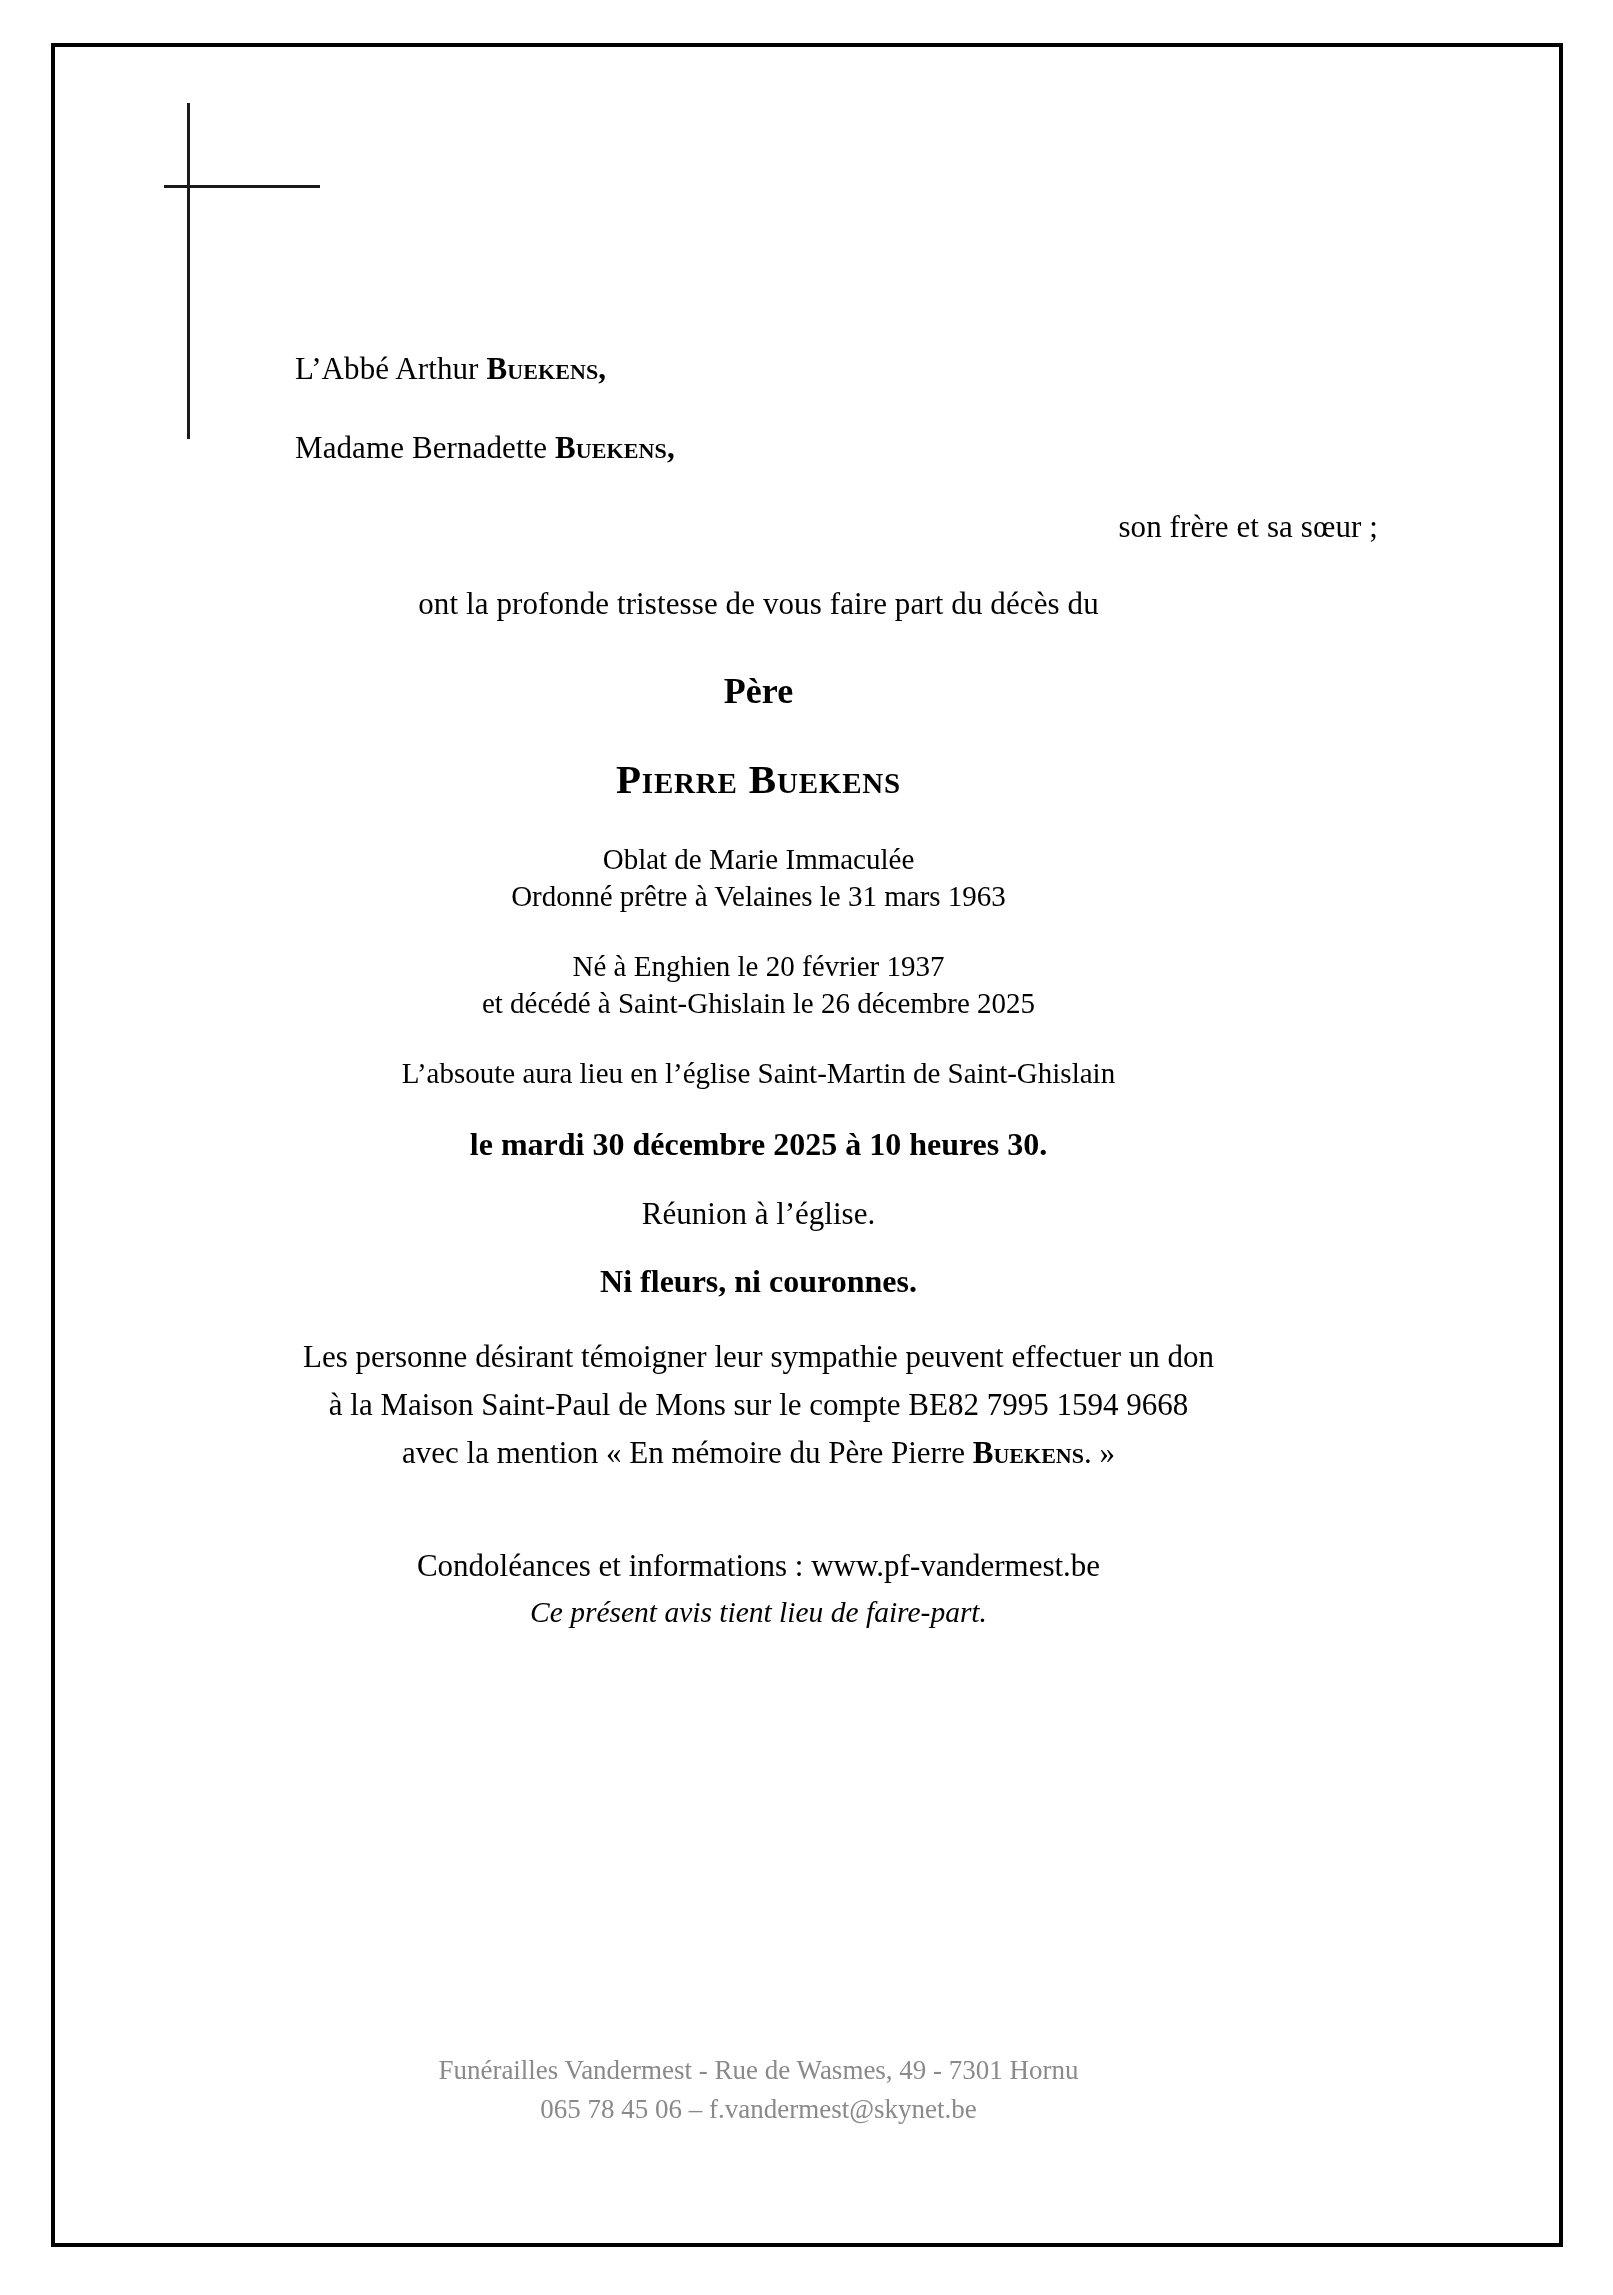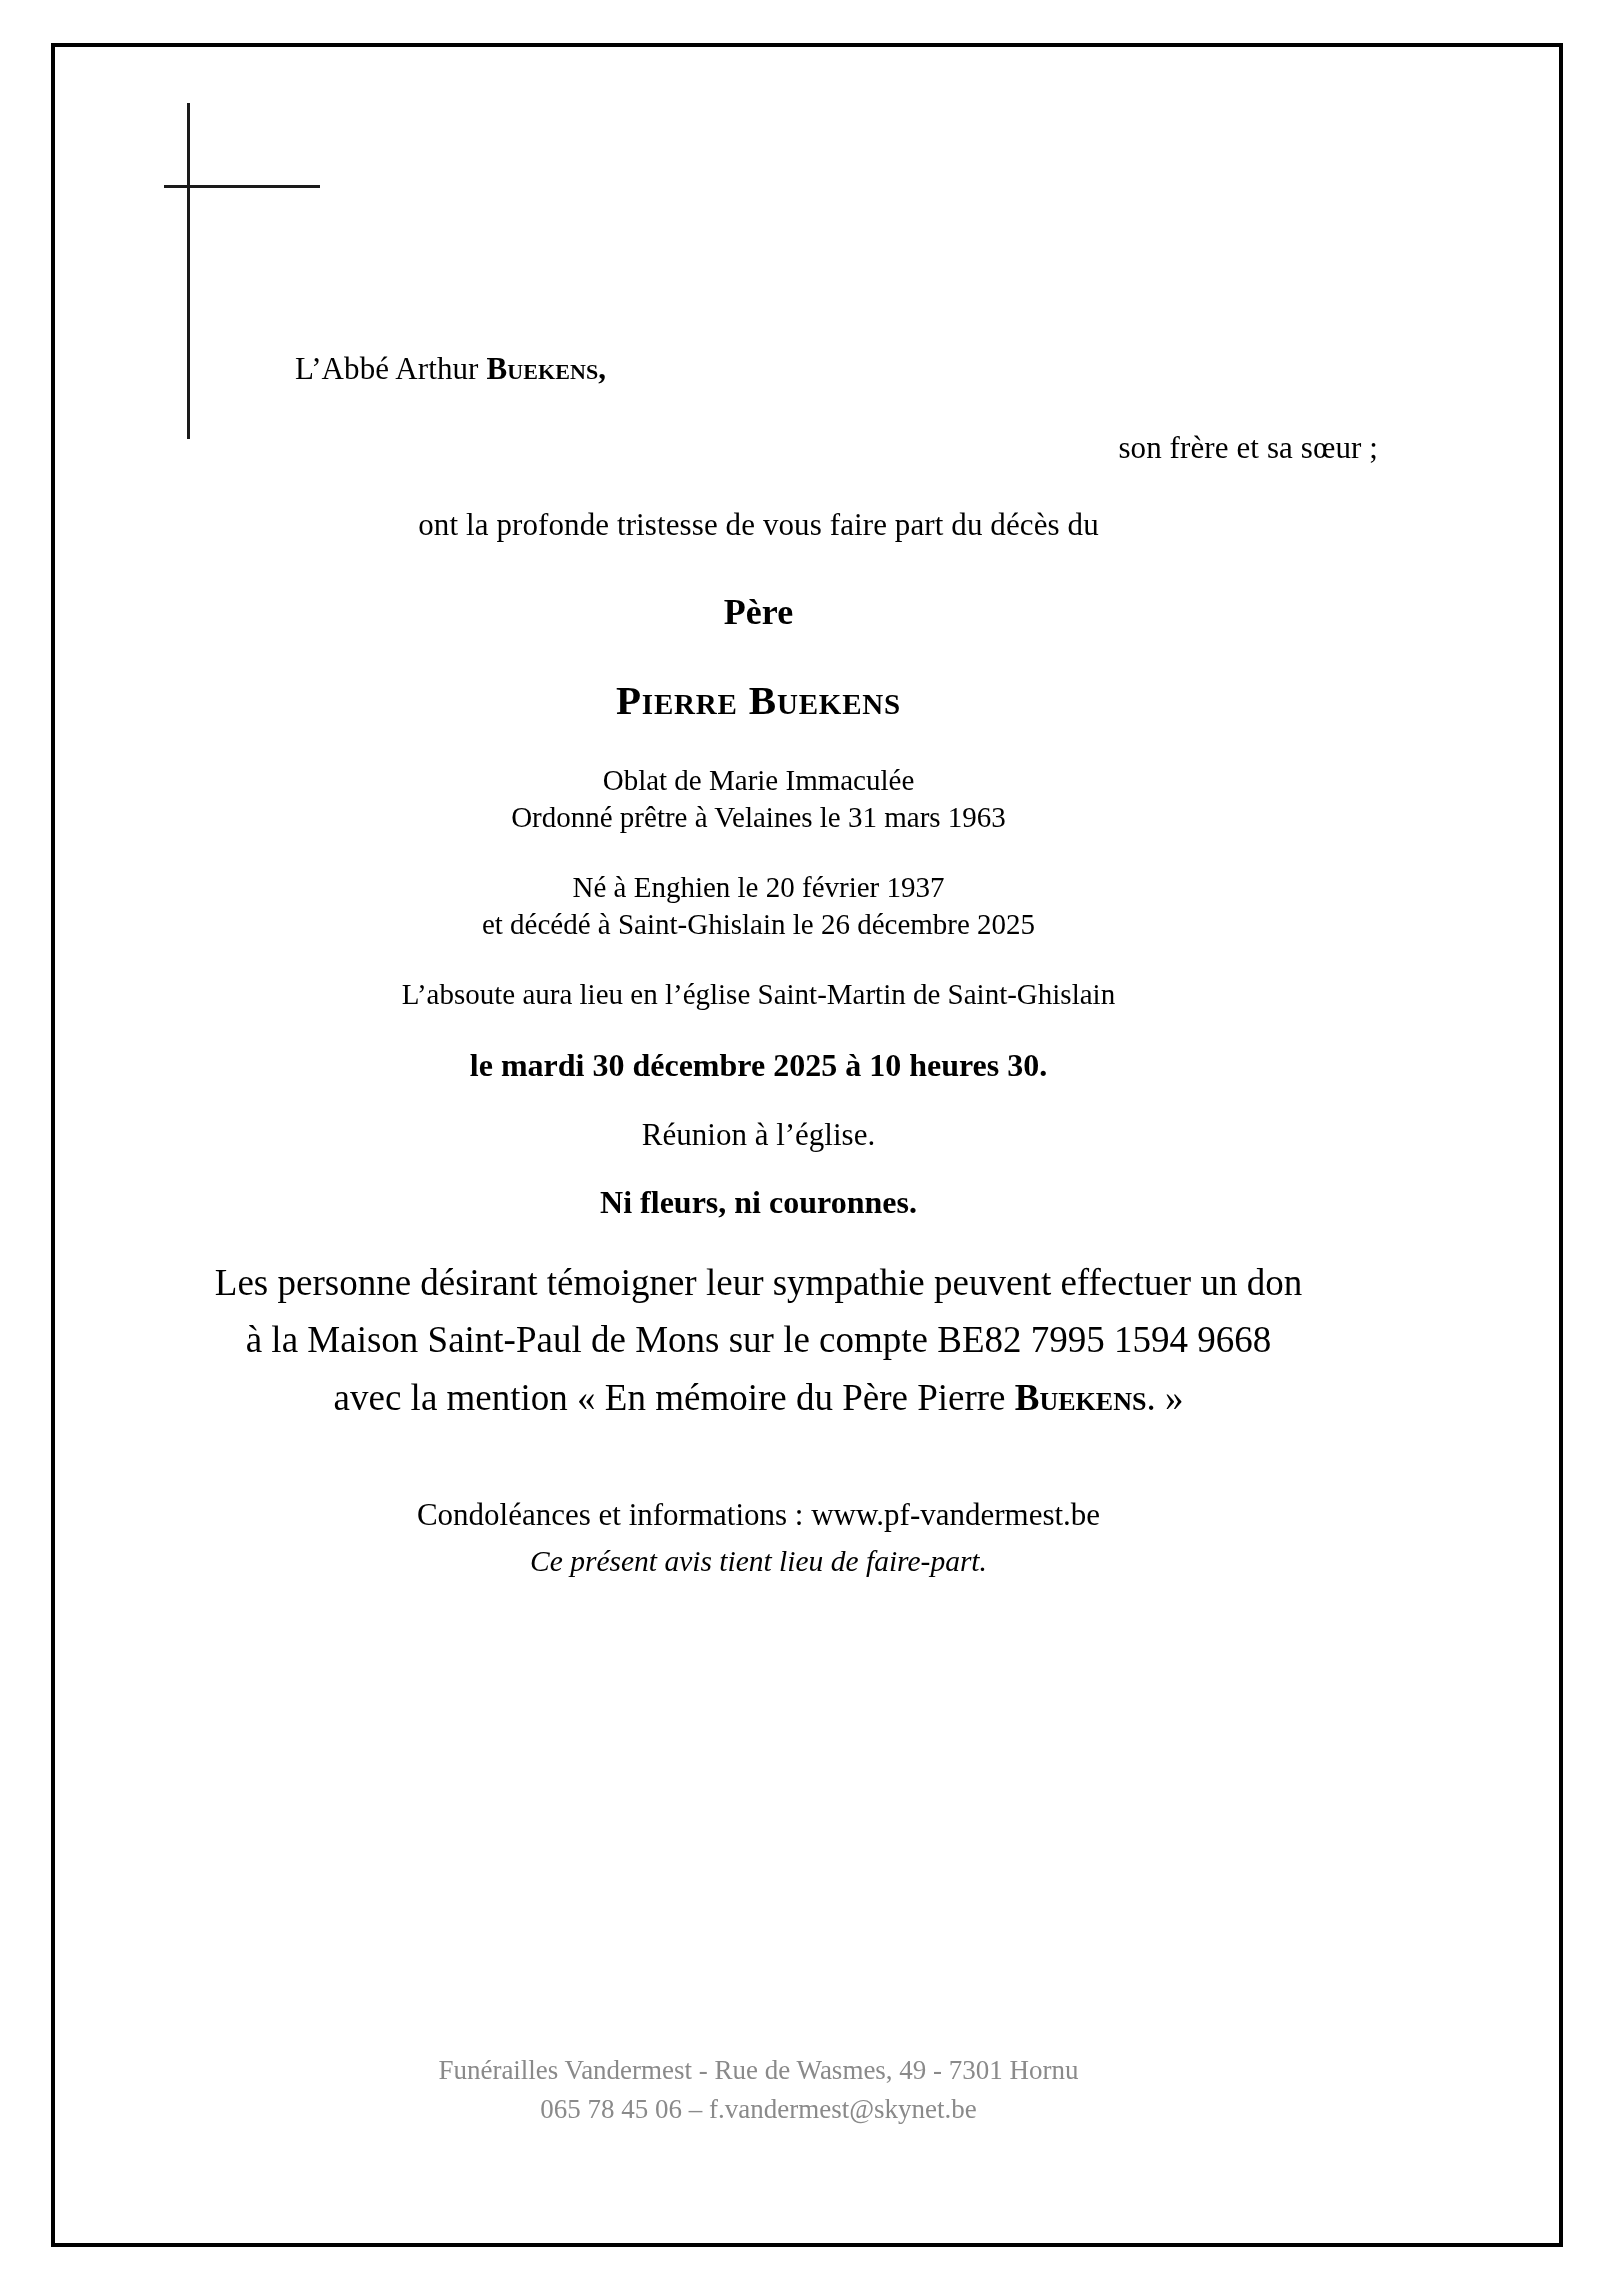--- a/index.html
+++ b/index.html
@@ -134,21 +134,21 @@
   }
 
   .reunion {
     text-align: center;
     font-size: 31px;
     margin-bottom: 31px;
   }
 
   .donation {
     text-align: center;
-    font-size: 37px;
+    font-size: 31px;
     line-height: 1.55;
     margin-bottom: 13px;
   }
 
   .condolences {
     text-align: center;
     font-size: 31px;
     margin-top: 71px;
     margin-bottom: 12px;
   }
@@ -181,20 +181,23 @@
     <div class="vert"></div>
     <div class="horiz"></div>
   </div>
 
   <div class="content">
 
     <div class="mourner line">
       <span>L’Abbé Arthur </span><span class="sc">Buekens,</span>
     </div>
 
+    <div class="mourner line">
+      <span>Madame Bernadette </span><span class="sc">Buekens,</span>
+    </div>
 
     <div class="relation line">son frère et sa sœur ;</div>
 
 
     <div class="announce line">ont la profonde tristesse de vous faire part du décès du</div>
 
     <div class="pere">Père</div>
 
     <div class="deceased-name">Pierre Buekens</div>
 

